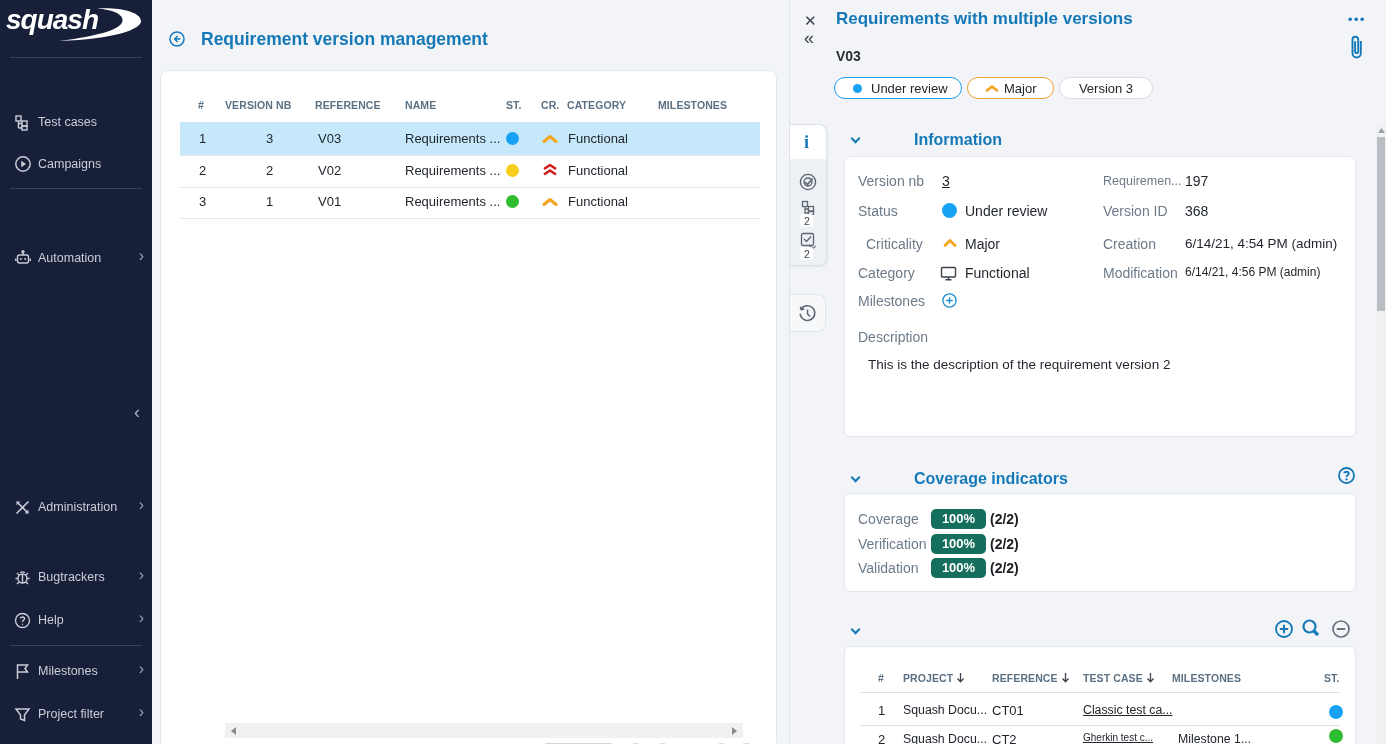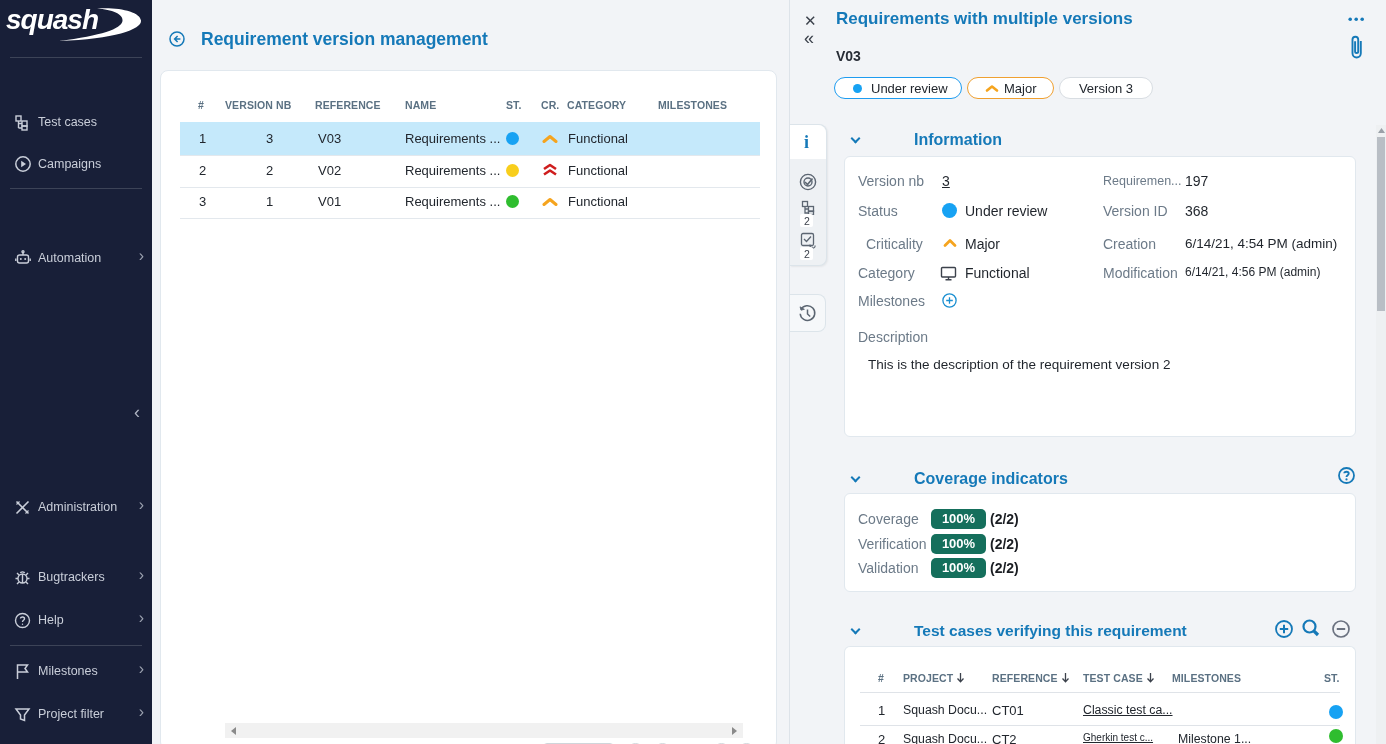--- a/index.html
+++ b/index.html
@@ -287,21 +287,20 @@
   <div class="badge" style="left:141px;top:509px">100%</div>
   <div class="frac" style="left:200px;top:512px">(2/2)</div>
   <div class="abs flabel" style="left:68px;top:537px">Verification</div>
   <div class="badge" style="left:141px;top:534px">100%</div>
   <div class="frac" style="left:200px;top:537px">(2/2)</div>
   <div class="abs flabel" style="left:68px;top:561px">Validation</div>
   <div class="badge" style="left:141px;top:558px">100%</div>
   <div class="frac" style="left:200px;top:561px">(2/2)</div>
 
   <span class="chevd" style="position:absolute;left:62px;top:626px"></span>
-  <div class="abs sechead" style="left:78px;top:623px;font-size:15.5px">Test cases verifying this requirement</div>
   <svg class="abs" style="left:485px;top:620px" width="18" height="18" viewBox="0 0 18 18" fill="none" stroke="#1579b8" stroke-width="1.8">
       <circle cx="9" cy="9" r="8"></circle>
       <path d="M9 4.8 L9 13.2 M4.8 9 L13.2 9" stroke-width="2"></path>
     </svg>
   <svg class="abs" style="left:512px;top:619px" width="18" height="18" viewBox="0 0 18 18" fill="none" stroke="#1579b8" stroke-width="2.2">
       <circle cx="7.5" cy="7.5" r="6"></circle>
       <path d="M11.8 11.8 L16 16" stroke-width="3.2"></path>
     </svg>
   <svg class="abs" style="left:542px;top:620px" width="18" height="18" viewBox="0 0 18 18" fill="none" stroke="#6b7280" stroke-width="1.7">
       <circle cx="9" cy="9" r="8"></circle>

